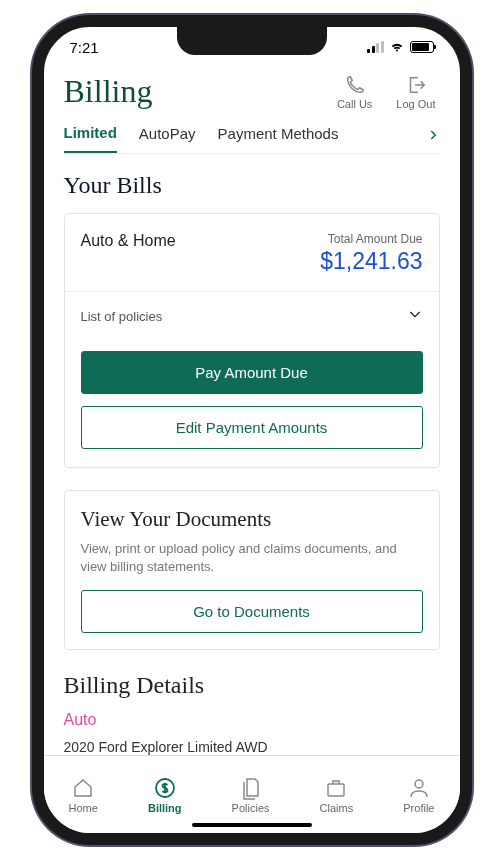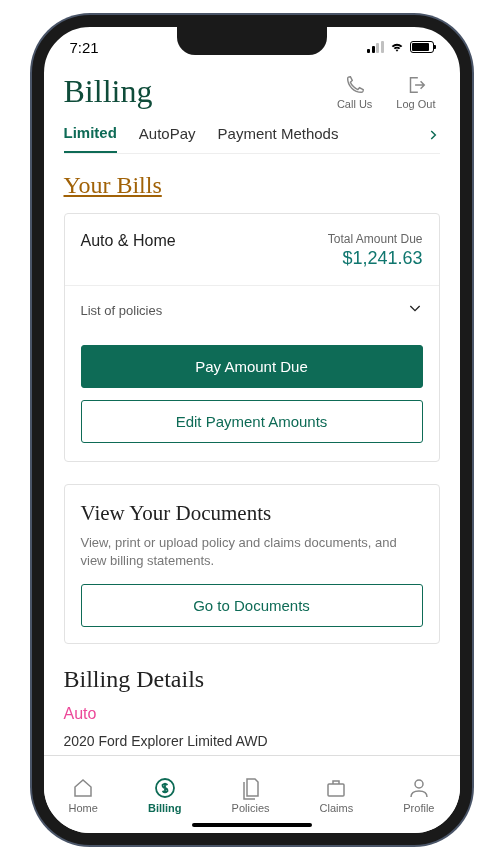--- a/index.html
+++ b/index.html
@@ -36,28 +36,28 @@
   .header-actions { display:flex; gap:24px; margin-right:4px;}
   .h-action { display:flex; flex-direction:column; align-items:center; gap:2px; font-size:11px; color:#666;}
   .h-action svg { width:22px; height:22px; }
 
   .tabs-row { display:flex; align-items:center; gap:22px; margin-top:14px; position:relative; border-bottom:1px solid #eee; padding-bottom:0px;}
   .tab { font-size:15px; color:#333; padding-bottom:10px; }
   .tab.active { color:#0e6b56; font-weight:600; border-bottom:2px solid #0e6b56; }
   .tabs-chevron { position:absolute; right:0; top:2px; color:#0e6b56; font-size:18px;}
 
   .content { flex:1; overflow:hidden; padding: 18px 20px 0 20px; background:#fff;}
-  .section-title { font-family: Georgia,'Times New Roman',serif; font-size:24px; color:#a16207; margin-bottom:14px;text-decoration:underline; }
+  .section-title { font-family: Georgia,'Times New Roman',serif; font-size:24px; color:#0f172a; margin-bottom:14px; }
 
   .card { border:1px solid #e2e2e2; border-radius:4px; background:#fff; margin-bottom:22px;}
   .card-head { display:flex; justify-content:space-between; padding:18px 16px 16px 16px; border-bottom:1px solid #eee;}
   .card-head-left { font-size:16px; font-weight:500; color:#222;}
   .card-head-right { text-align:right;}
   .due-label { font-size:12px; color:#666; margin-bottom:2px;}
-  .due-amount { font-size:18px; color:#0f766e; font-weight:500;}
+  .due-amount { font-size:23px; color:#1d4ed8; font-weight:500;}
   .policies-row { display:flex; justify-content:space-between; align-items:center; padding:14px 16px; font-size:13px; color:#555;gap:20px;}
   .chev-down { font-size:18px; color:#222;}
   .card-actions { padding: 10px 16px 18px 16px; display:flex; flex-direction:column; gap:12px;}
   .btn { width:100%; padding:12px; font-size:15px; border-radius:3px; text-align:center; border:1.5px solid #0e6b56;}
   .btn-primary { background:#0e6b56; color:#fff;}
   .btn-secondary { background:#fff; color:#0e6b56;}
 
   .docs-card { padding:16px;}
   .docs-title { font-family: Georgia,'Times New Roman',serif; font-size:21px; color:#222; margin-bottom:8px;}
   .docs-desc { font-size:13px; color:#777; line-height:1.4; margin-bottom:14px;}

